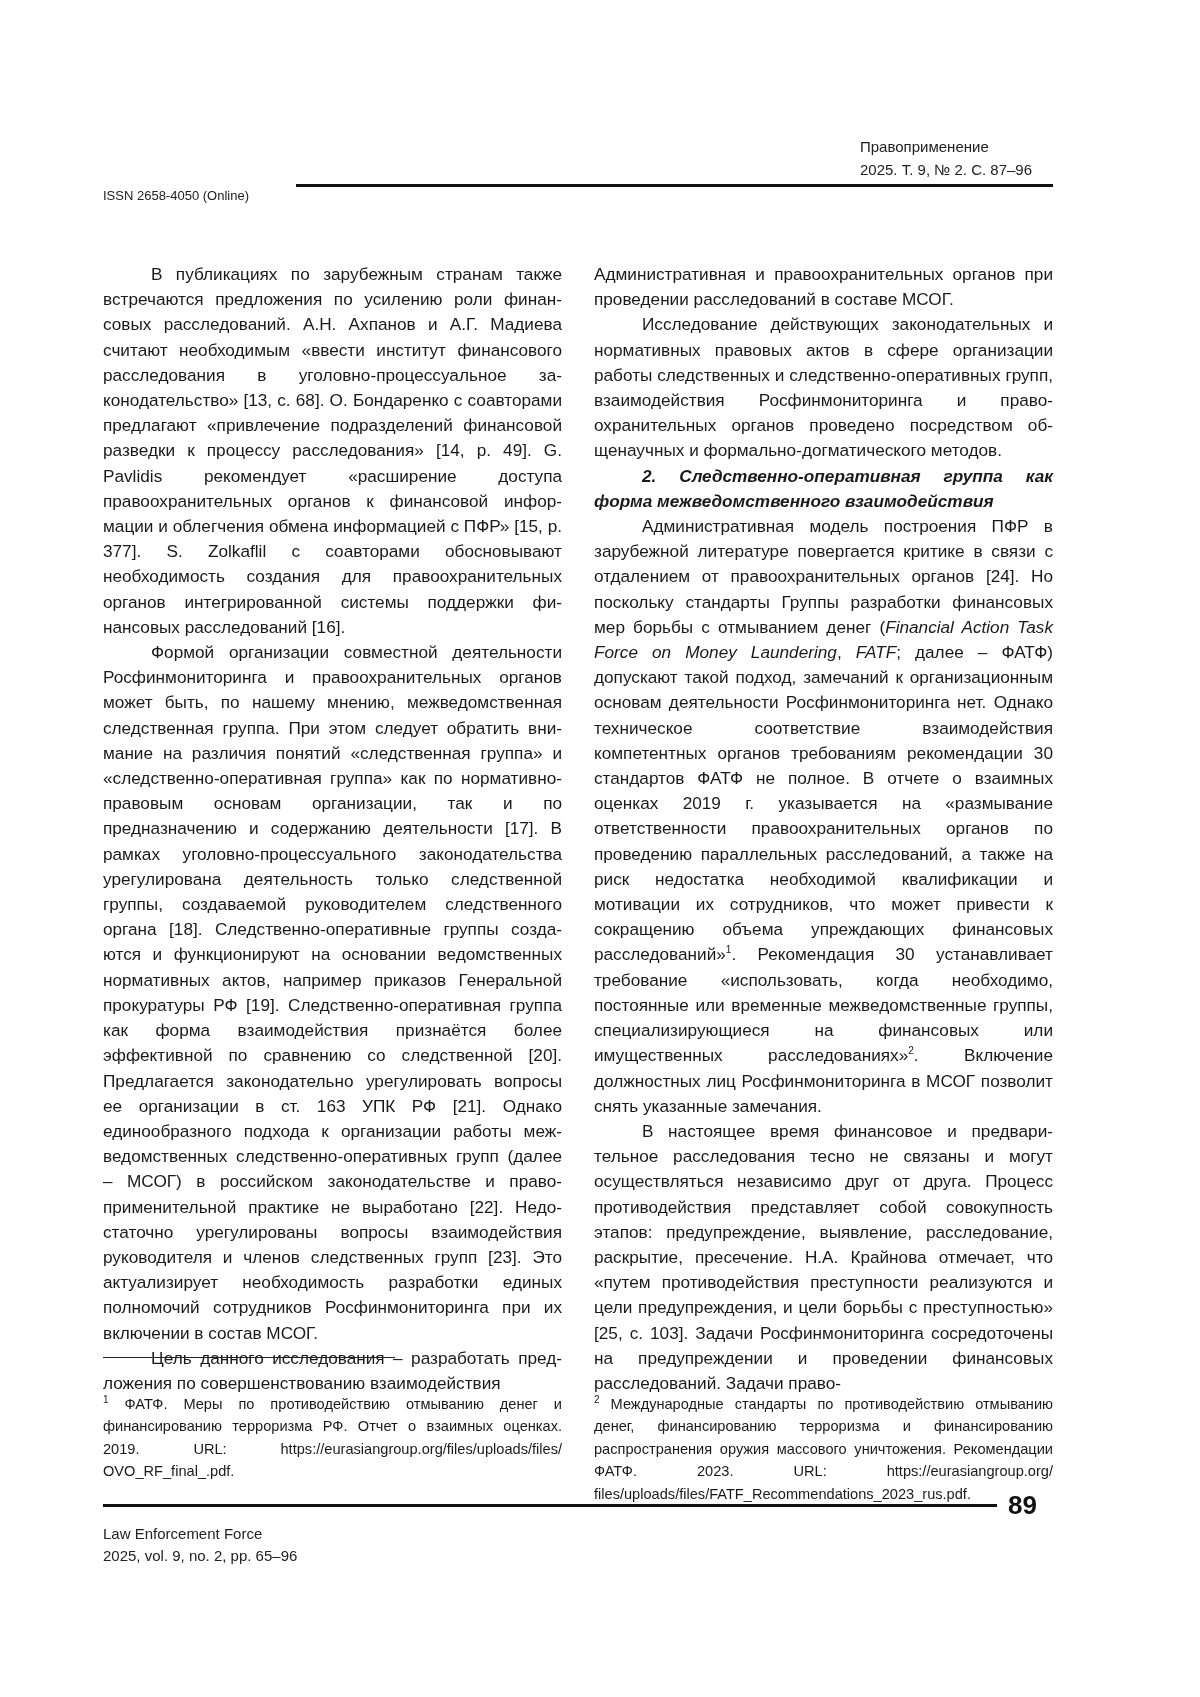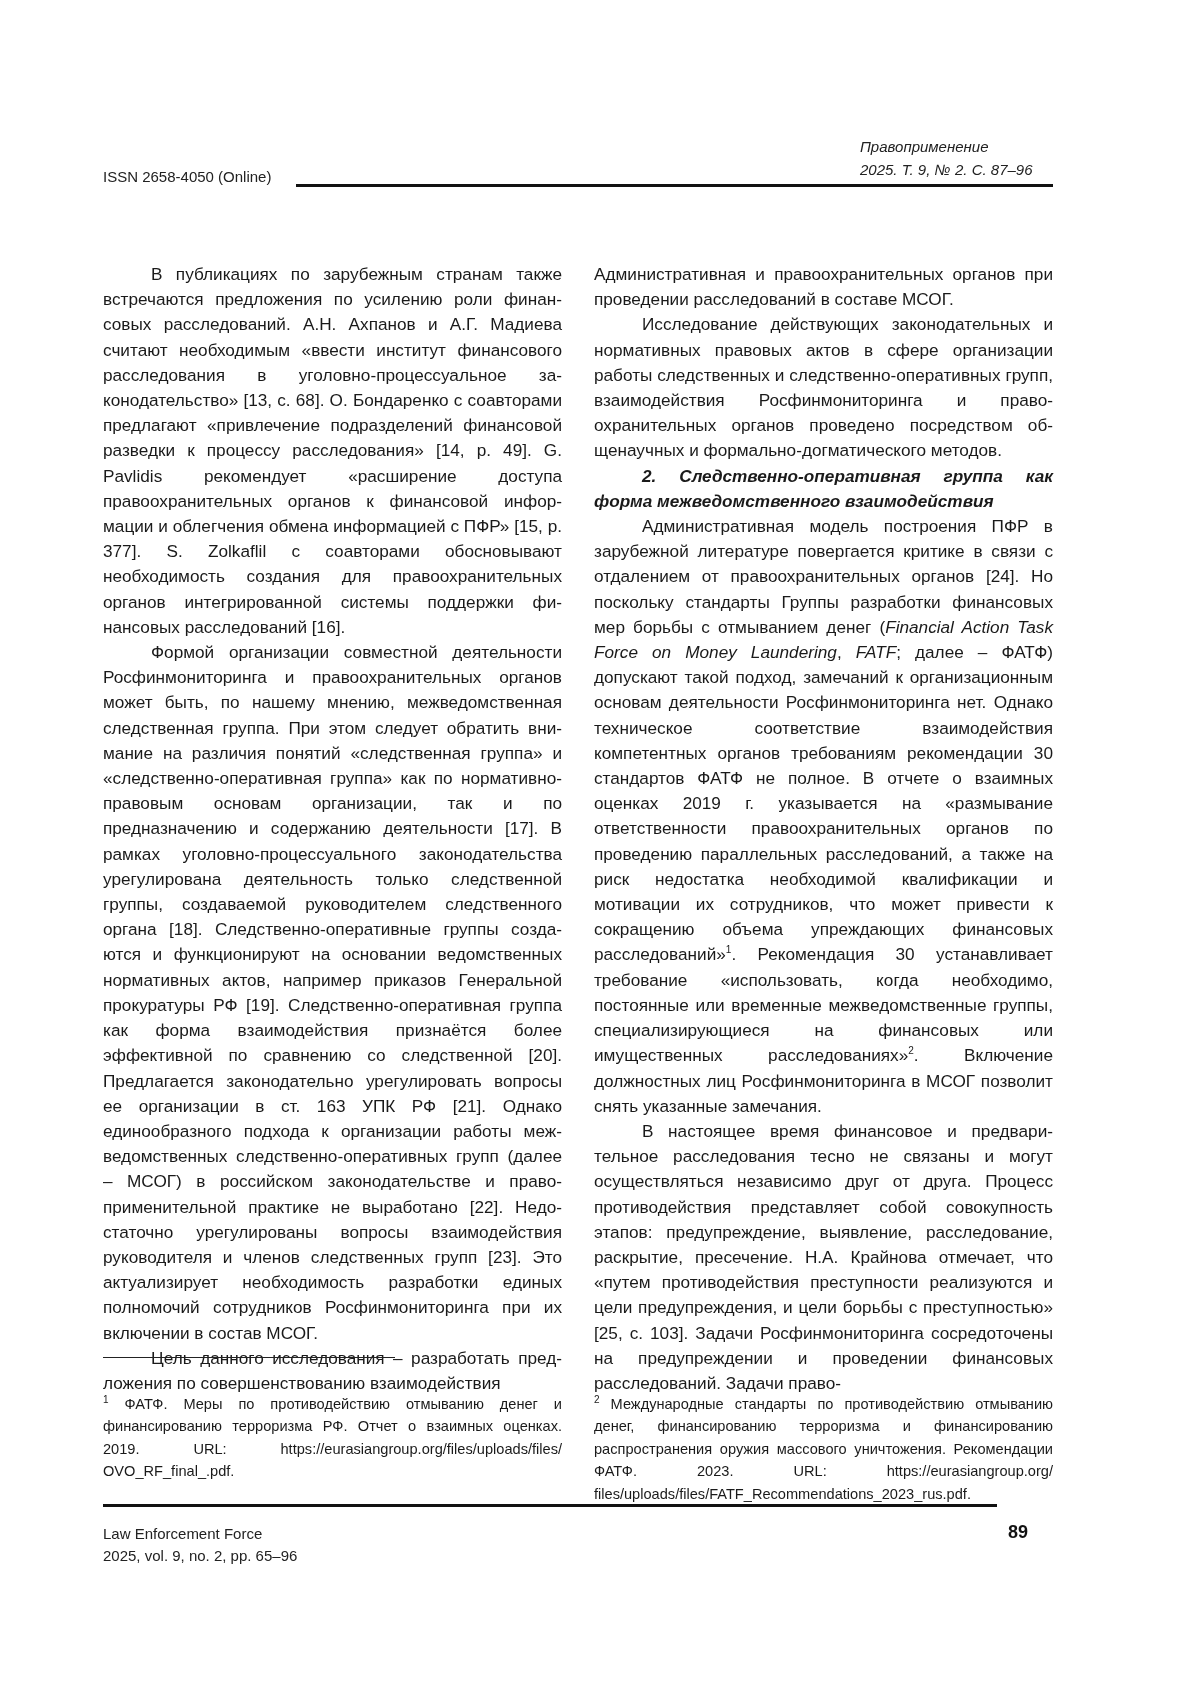--- a/index.html
+++ b/index.html
@@ -1,34 +1,34 @@
 <!DOCTYPE html>
 <html><head>
 <meta charset="utf-8">
 <style>
   html, body { margin: 0; padding: 0; background: #ffffff; }
   body { width: 1200px; height: 1697px; position: relative; overflow: hidden;
          font-family: "Liberation Sans", sans-serif; color: #1a1a1a; }
-  .hdr-right { position: absolute; left: 860px; top: 135px; font-size: 15px; line-height: 23px; color: #222; font-style: italic; }
-  .issn { position: absolute; left: 103px; top: 168px; font-size: 15px; color: #222; }
+  .hdr-right { position: absolute; left: 860px; top: 135px; font-size: 15px; line-height: 23px; color: #222; }
+  .issn { position: absolute; left: 103px; top: 188px; font-size: 13px; color: #222; }
   .rule-top { position: absolute; left: 296px; top: 184px; width: 757px; height: 0; border-top: 3px solid #111; }
   .col { position: absolute; top: 222px; width: 459px; font-size: 17.2px; line-height: 25.2px; text-align: justify; margin-top: 40px; }
   .col-left { left: 103px; }
   .col-right { left: 594px; }
   .col p { margin: 0; hyphens: manual; }
   .col p.indent { text-indent: 48px; }
   .col p.heading { font-weight: bold; text-indent: 48px; font-style: italic; }
   sup { font-size: 10px; line-height: 0; vertical-align: super; }
   .fn-rule { position: absolute; left: 103px; top: 1357px; width: 292px; border-top: 1.5px solid #222; }
   .fn { position: absolute; top: 1376px; width: 459px; font-size: 14.6px; line-height: 22.4px; text-align: justify; margin-top: 17px; }
   .fn-left { left: 103px; }
   .fn-right { left: 594px; }
   .fn p { margin: 0; }
   .rule-bottom { position: absolute; left: 103px; top: 1504px; width: 894px; border-top: 3px solid #111; }
-  .page-num { position: absolute; left: 1008px; top: 1522px; font-size: 18px; font-weight: bold; color: #111; }
+  .page-num { position: absolute; left: 1008px; top: 1490px; font-size: 26px; font-weight: bold; color: #111; }
   .footer { position: absolute; left: 103px; top: 1523px; font-size: 15px; line-height: 22px; color: #222; }
 </style>
 </head>
 <body>
 
 <div class="hdr-right">
   <div>Правоприменение</div>
   <div>2025. Т. 9, № 2. С. 87–96</div>
 </div>
 <div class="issn">ISSN 2658-4050 (Online)</div>

